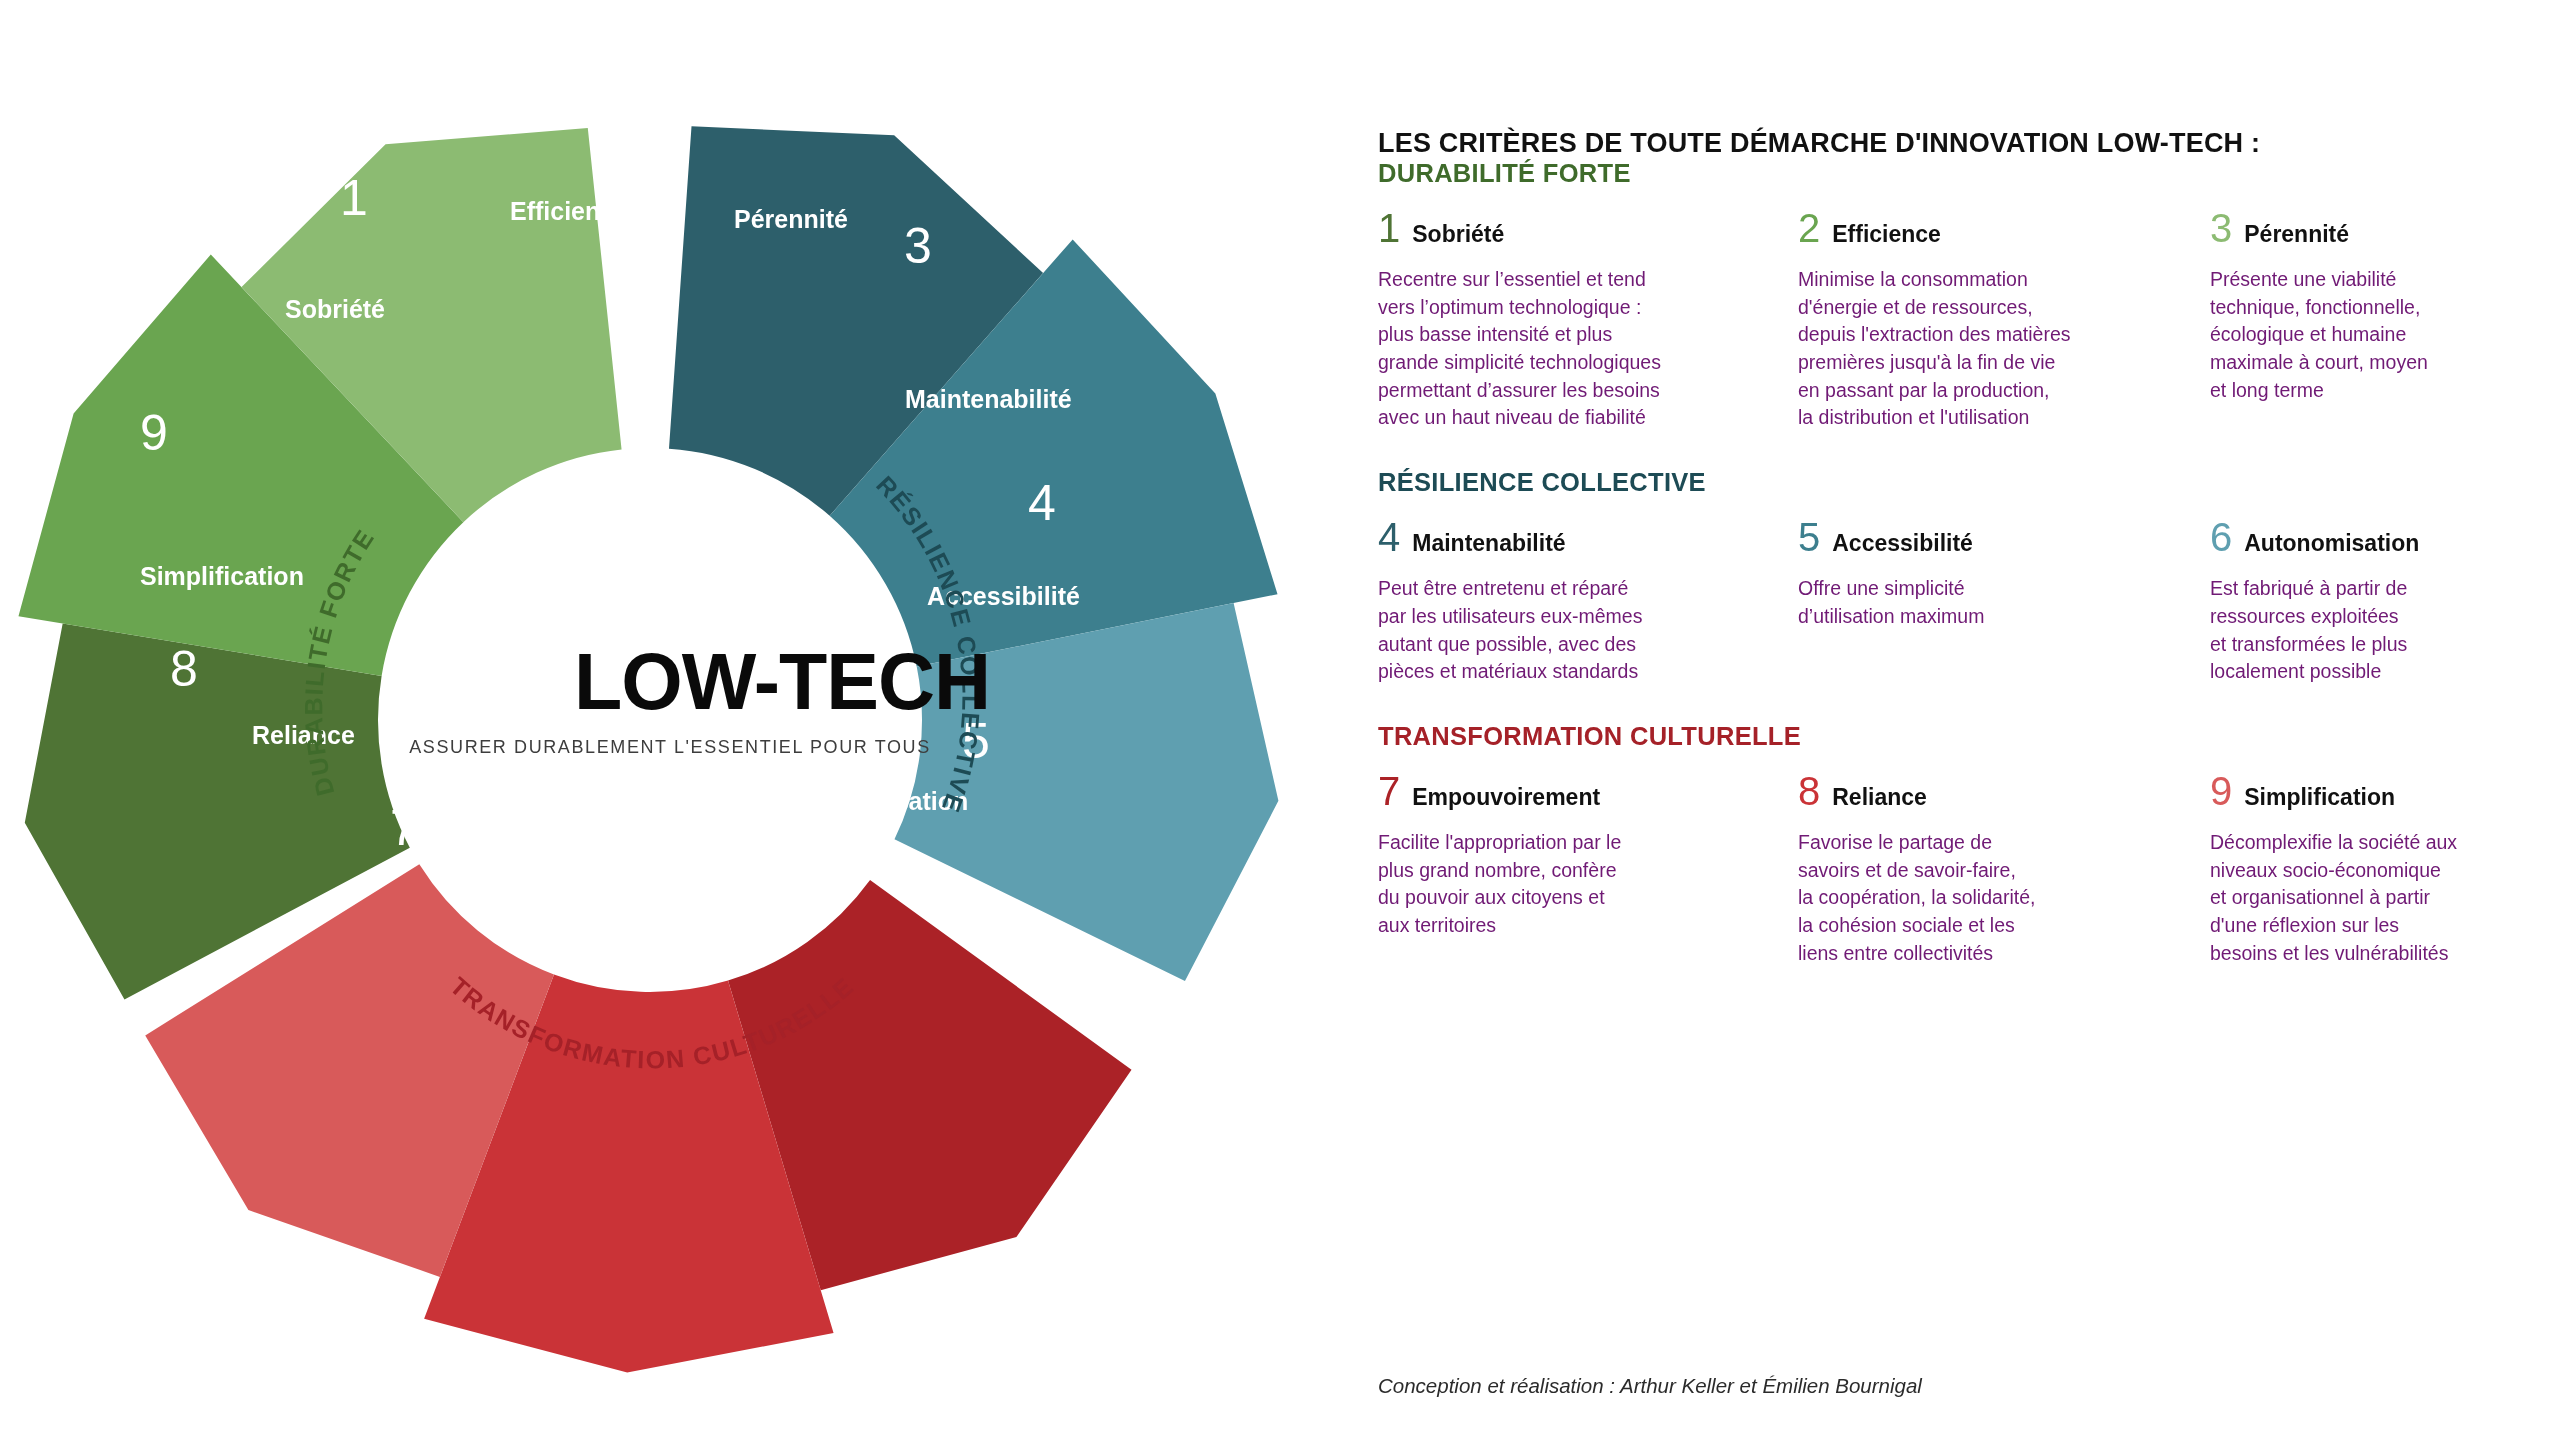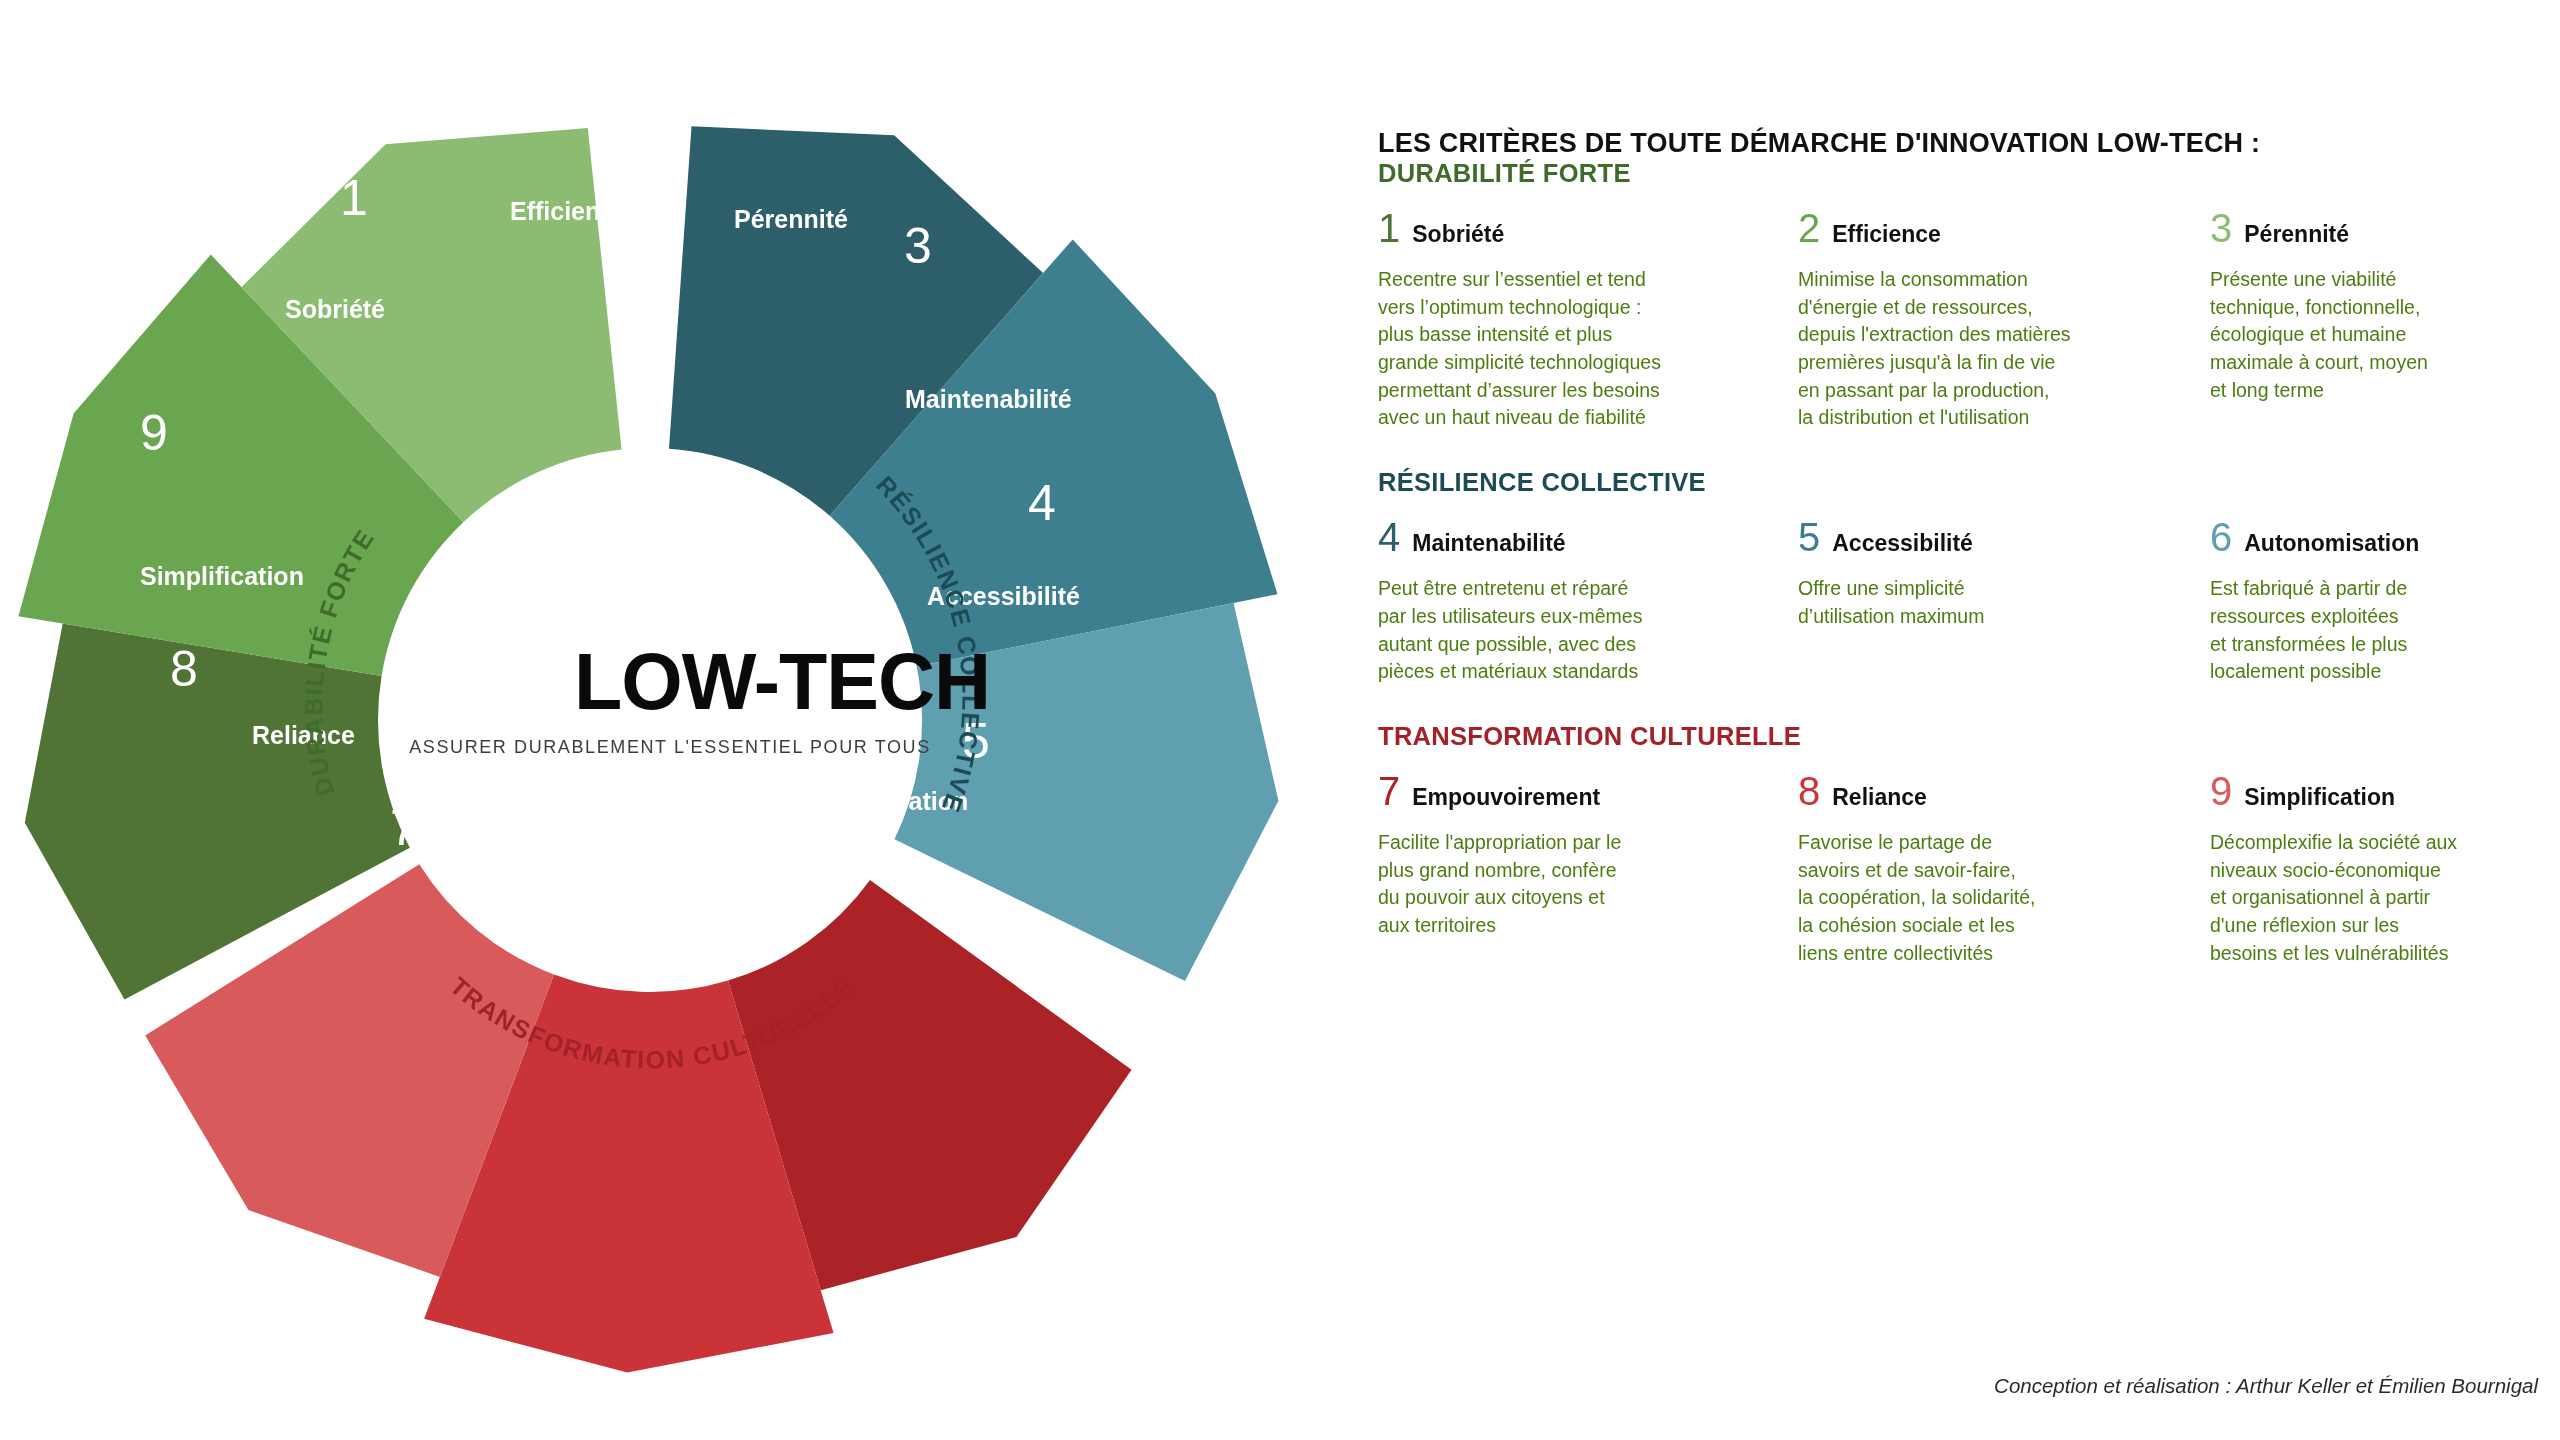--- a/index.html
+++ b/index.html
@@ -41,29 +41,29 @@
     font-family: "Liberation Sans", sans-serif;
     font-weight: bold; font-size: 25.5px; letter-spacing: 0.3px; margin-bottom: 22px;
   }
   .group-grid { display: grid; grid-template-columns: 420px 412px 328px; }
 
   .crit-head { display: flex; align-items: baseline; gap: 12px; margin-bottom: 18px; }
   .crit-num  { font-family: "Liberation Sans", sans-serif; font-size: 40px; line-height: .9; font-weight: 400; }
   .crit-name { font-family: "Liberation Sans", sans-serif; font-weight: bold; font-size: 23px; color: #111; }
   .crit-body {
     font-family: "Liberation Sans", sans-serif;
-    font-size: 19.5px; line-height: 1.42; color: #4d7c0f; padding-right: 26px; white-space: pre-line;
+    font-size: 19.5px; line-height: 1.42; color: #701a75; padding-right: 26px; white-space: pre-line;
   }
 
   .g-green .group-title { color: #3f6b2b; }
   .g-teal  .group-title { color: #1d4b55; }
   .g-red   .group-title { color: #a52128; }
 
   #credit {
-    position: absolute; left: 1378px; top: 1374px; width: 1160px; text-align: right;
+    position: absolute; left: 1378px; top: 1374px; width: 1160px; text-align: left;
     font-family: "Liberation Sans", sans-serif; font-style: italic;
     font-size: 20.5px; color: #2b2b2b;
   }
 </style>
 </head>
 <body>
 
 <div id="stage">
 
   <div id="wheel-wrap">

